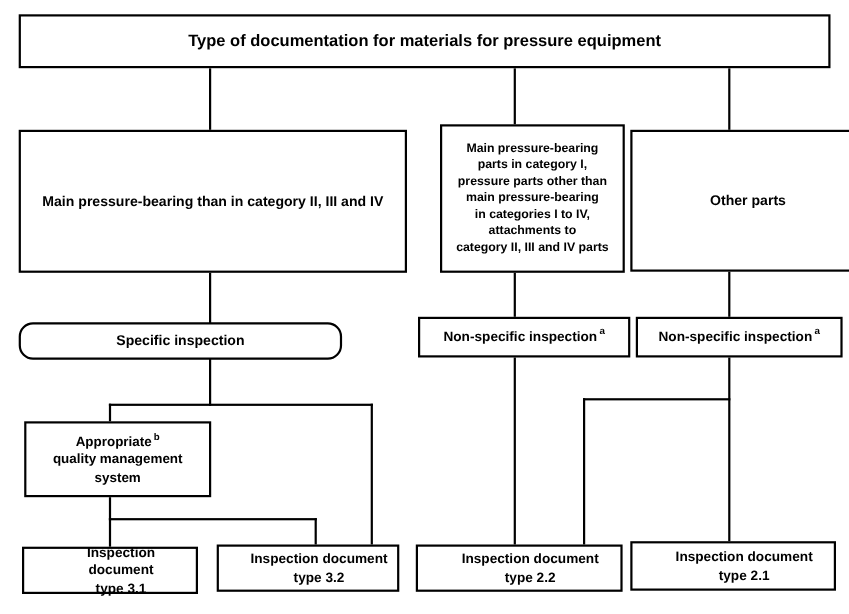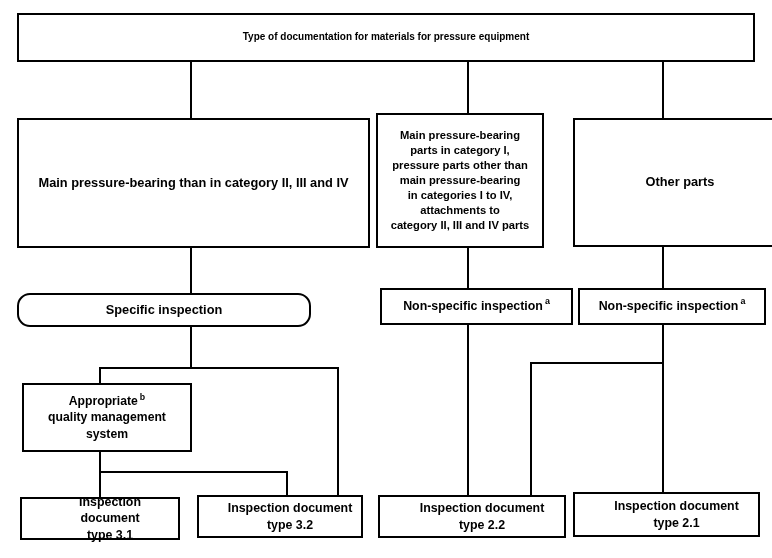--- a/index.html
+++ b/index.html
@@ -43,21 +43,21 @@
     line-height: 1.28;
     z-index: 5;
   }
   .node .txt {
     display: block;
     padding: 0 6px;
     white-space: pre-line;
   }
 
   
-  #node-title { font-size: 10px; }
+  #node-title { font-size: 15px; }
 
   
   #node-main-parts-ii-iii-iv { font-size: 12.8px; }
   #node-main-parts-cat-i     { font-size: 11.2px; line-height: 1.35; }
   #node-other-parts          { font-size: 12.8px; }
 
   
   #node-specific-inspection       { font-size: 12.8px; }
   #node-non-specific-inspection-1,
   #node-non-specific-inspection-2 { font-size: 12.4px; }
@@ -106,21 +106,21 @@
   <div class="conn v" style="left:530px; top:362px; height:135px;"></div>
 
   <div class="node" id="node-title" style="left:17px; top:13px; width:738px; height:49px;">
     <span class="txt">Type of documentation for materials for pressure equipment</span>
   </div>
 
   <div class="node" id="node-main-parts-ii-iii-iv" style="left:17px; top:118px; width:353px; height:130px;">
     <span class="txt">Main pressure-bearing than in category II, III and IV</span>
   </div>
 
-  <div class="node" id="node-main-parts-cat-i" style="left:376px; top:113px; width:168px; height:135px;">
+  <div class="node" id="node-main-parts-cat-i" style="left:400px; top:113px; width:168px; height:135px;">
     <span class="txt">Main pressure-bearing
 parts in category I,
 pressure parts other than
 main pressure-bearing
 in categories I to IV,
 attachments to
 category II, III and IV parts</span>
   </div>
 
   <div class="node" id="node-other-parts" style="left:573px; top:118px; width:214px; height:129px;">

